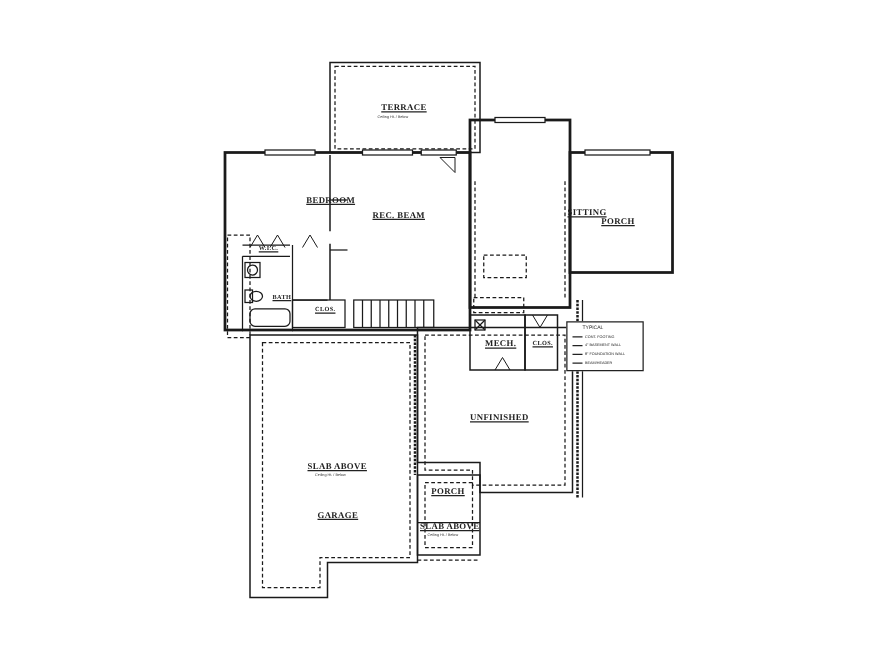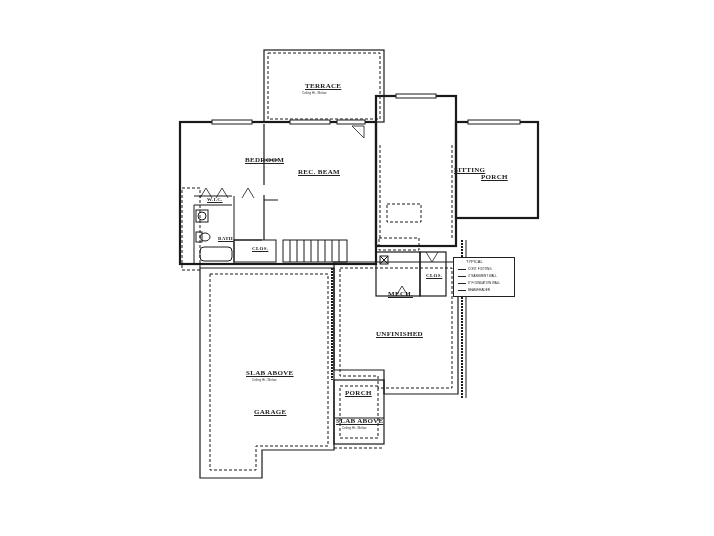--- a/index.html
+++ b/index.html
@@ -121,21 +121,21 @@
 <div class="lbl" style="left:298px;top:168px;">REC. BEAM</div>
 
 <div class="lbl" style="left:454px;top:166px;">SITTING</div>
 <div class="lbl" style="left:481px;top:173px;">PORCH</div>
 
 <div class="lbl small" style="left:218px;top:236px;">BATH</div>
 <div class="lbl small" style="left:207px;top:197px;">W.I.C.</div>
 <div class="lbl small" style="left:252px;top:246px;">CLOS.</div>
 <div class="lbl small" style="left:426px;top:273px;">CLOS.</div>
 
-<div class="lbl" style="left:388px;top:290px;">MECH.</div>
+<div class="lbl" style="left:388px;top:271px;">MECH.</div>
 <div class="lbl" style="left:376px;top:330px;">UNFINISHED</div>
 
 <div class="lbl" style="left:254px;top:362px;margin-top:46px;">GARAGE</div>
 <div class="lbl" style="left:246px;top:369px;">SLAB ABOVE</div>
 <div class="sub" style="left:252px;top:378px;">Ceiling Ht. / Below</div>
 
 <div class="lbl" style="left:345px;top:389px;">PORCH</div>
 <div class="lbl" style="left:336px;top:417px;">SLAB ABOVE</div>
 <div class="sub" style="left:342px;top:426px;">Ceiling Ht. / Below</div>
 

